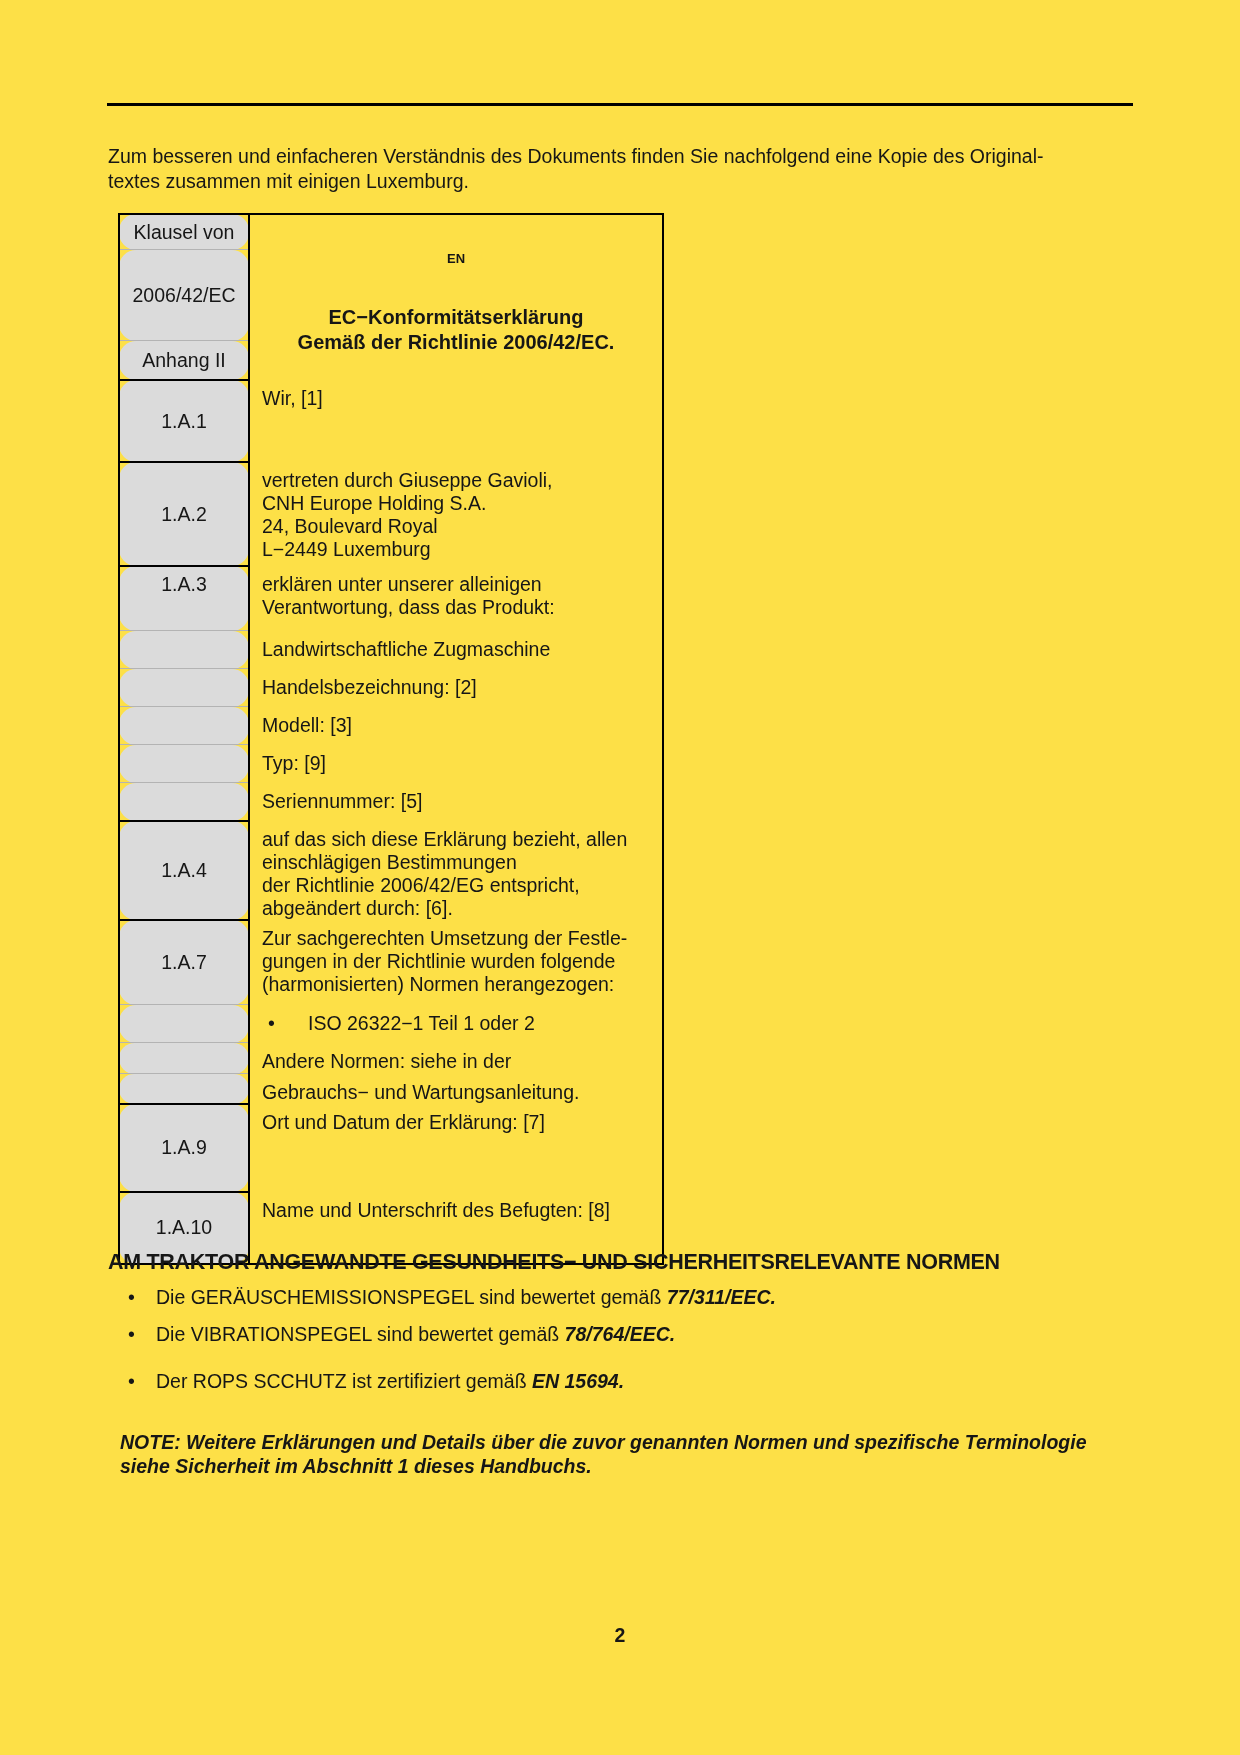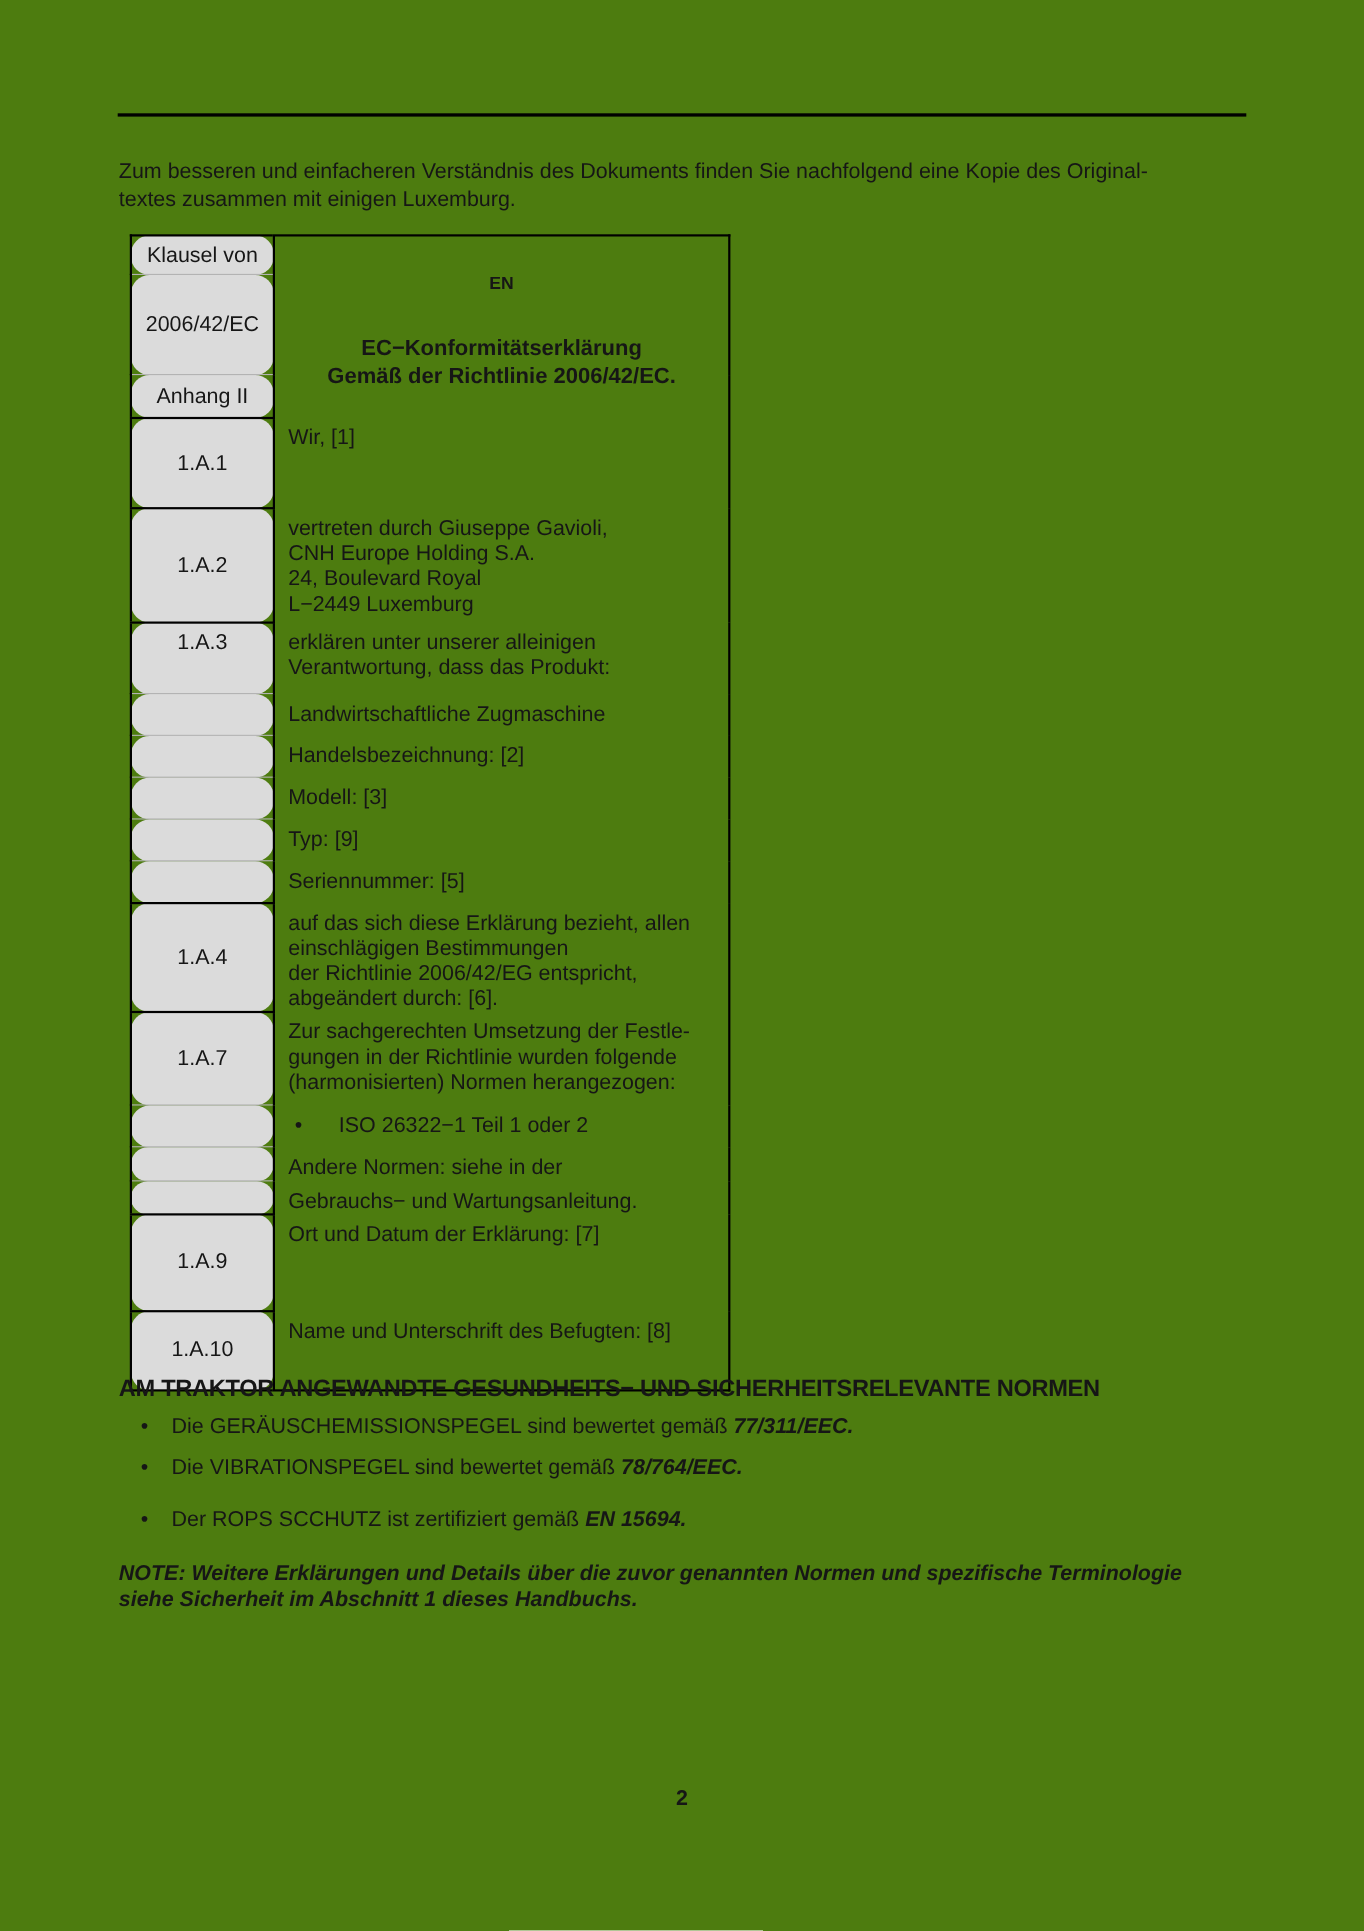--- a/index.html
+++ b/index.html
@@ -1,53 +1,53 @@
 <!DOCTYPE html>
 <html><head>
 <meta charset="utf-8">
 <style>
   html,body{margin:0;padding:0;background:#fff;}
   .page{
-    position:relative;width:1240px;height:1755px;background:#4d7c0f;
+    position:relative;width:1240px;height:1755px;background:#fde047;
     font-family:"Liberation Sans", sans-serif;color:#161616;overflow:hidden;
   }
   .top-rule{position:absolute;left:107px;top:103px;width:1026px;height:3px;background:#000;}
   .intro{position:absolute;left:108px;top:144px;width:1032px;font-size:19.5px;line-height:25px;margin:0;}
   
   .decl-table{
     position:absolute;left:118px;top:213px;width:546px;
     border-collapse:collapse;border:2px solid #000;table-layout:fixed;
   }
   .decl-table td{font-size:19.5px;padding:0;}
   col.c1{width:130px;}
   col.c2{width:414px;}
   td.g{background:#dbdbdb;border-right:2px solid #000;text-align:center;vertical-align:middle;border-radius:17px;}
   td.r{vertical-align:top;padding:7px 12px 0 12px;line-height:23px;white-space:pre-line;}
   td.lb{border-bottom:1px solid #b3b3b3;}
   td.db{border-bottom:2px solid #000;}
   td.topalign{vertical-align:top;padding-top:6px;}
   .hdr{text-align:center;white-space:normal;}
-  .hdr .en{font-weight:bold;font-size:16px;margin-top:2px;}
+  .hdr .en{font-weight:bold;font-size:13px;margin-top:2px;}
   .hdr .title{font-weight:bold;font-size:20px;line-height:25px;margin-top:12px;}
   .h34{height:34px;} .h90{height:90px;} .h38{height:38px;} .h80{height:80px;}
   .h102{height:102px;} .h57{height:57px;} .h37{height:37px;} .h92{height:92px;}
   .h83{height:83px;} .h30{height:30px;} .h23{height:23px;} .h86{height:86px;} .h70{height:70px;}
   td.iso{white-space:normal;padding-left:14px;}
   td.iso .dot{display:inline-block;width:40px;text-align:left;padding-left:4px;}
   
   .std-heading{
     position:absolute;left:108px;top:1250px;width:1060px;margin:0;
     font-size:21.5px;font-weight:bold;letter-spacing:-0.3px;
   }
   .std-list{position:absolute;left:108px;top:1286px;width:1040px;margin:0;padding:0;list-style:none;}
   .std-list li{position:relative;padding-left:48px;margin-bottom:14px;font-size:19.5px;line-height:23px;}
   .std-list .dot{position:absolute;left:20px;top:0;}
   .bi{font-weight:bold;font-style:italic;}
   .note{
-    position:absolute;left:108px;top:1418px;width:1040px;margin:0;
+    position:absolute;left:108px;top:1418px;width:1040px;margin:12px;
     font-size:19.5px;line-height:24px;font-weight:bold;font-style:italic;
   }
   .page-number{position:absolute;left:0;top:1624px;width:1240px;text-align:center;
     font-size:19.5px;font-weight:bold;}
 </style>
 </head>
 <body>
 
 <div class="page">
 

